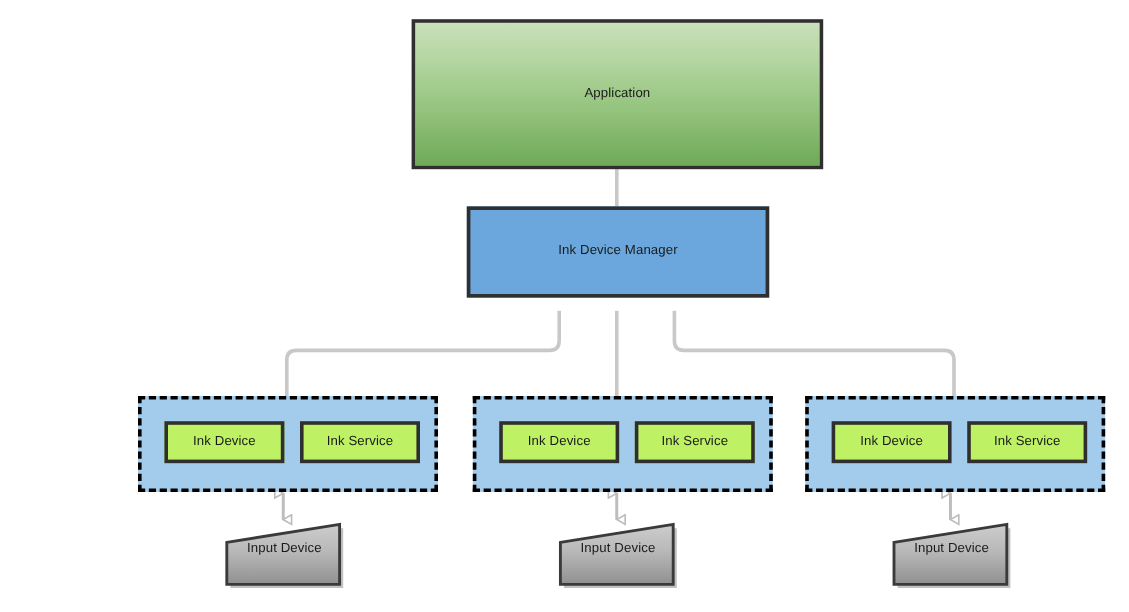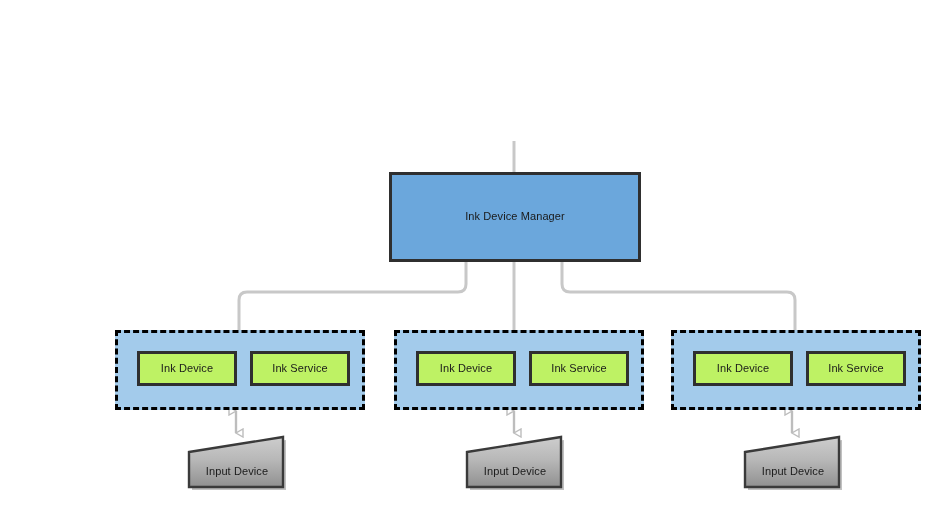--- a/index.html
+++ b/index.html
@@ -89,21 +89,21 @@
     width: 100%;
     text-align: center;
     color: #1a1a1a;
     font-size: 11px;
     pointer-events: none;
   }
   .node--input-device {
     display: flex;
     align-items: flex-end;
     justify-content: center;
-    padding-bottom: 12px;
+    padding-bottom: 26px;
   }
 </style>
 </head>
 <body>
 
 <div id="diagram-canvas">
 
   <svg id="connector-layer" viewBox="0 0 941 510" width="941" height="510" xmlns="http://www.w3.org/2000/svg">
     <defs>
       <marker id="open-arrow-down" markerWidth="10" markerHeight="9" refX="5" refY="8" orient="auto" markerUnits="userSpaceOnUse">
@@ -129,22 +129,25 @@
     <g>
       <path d="M514,411 L514,433" fill="none" stroke="#bdbdbd" stroke-width="2.2" marker-end="url(#open-arrow-down)"></path>
       <path d="M514,433 L514,411" fill="none" stroke="#bdbdbd" stroke-width="2.2" marker-end="url(#open-arrow-up)"></path>
     </g>
     <g>
       <path d="M792,411 L792,433" fill="none" stroke="#bdbdbd" stroke-width="2.2" marker-end="url(#open-arrow-down)"></path>
       <path d="M792,433 L792,411" fill="none" stroke="#bdbdbd" stroke-width="2.2" marker-end="url(#open-arrow-up)"></path>
     </g>
   </svg>
 
-
-  <div class="node node--manager" style="left:389px; top:172px; width:252px; height:90px;">
+  <div class="node node--application" style="left:343px; top:16px; width:343px; height:125px;">
+    <span>Application</span>
+  </div>
+
+  <div class="node node--manager" style="left:389px; top:172px; width:252px; height:76px;">
     <span>Ink Device Manager</span>
   </div>
 
   <div class="node node--group" style="left:115px; top:330px; width:250px; height:80px;">
     <div class="node node--inner" style="left:19px; top:18px; width:100px; height:35px;">
       <span>Ink Device</span>
     </div>
     <div class="node node--inner" style="left:132px; top:18px; width:100px; height:35px;">
       <span>Ink Service</span>
     </div>

